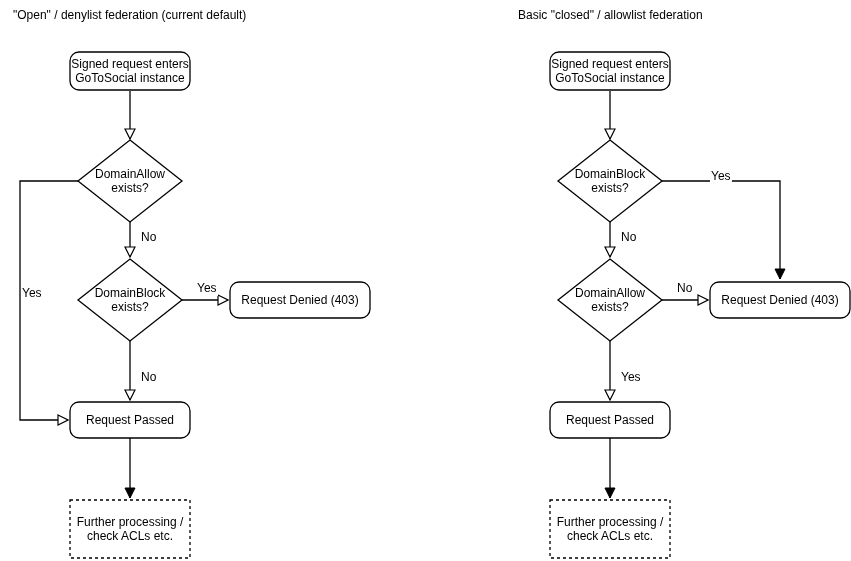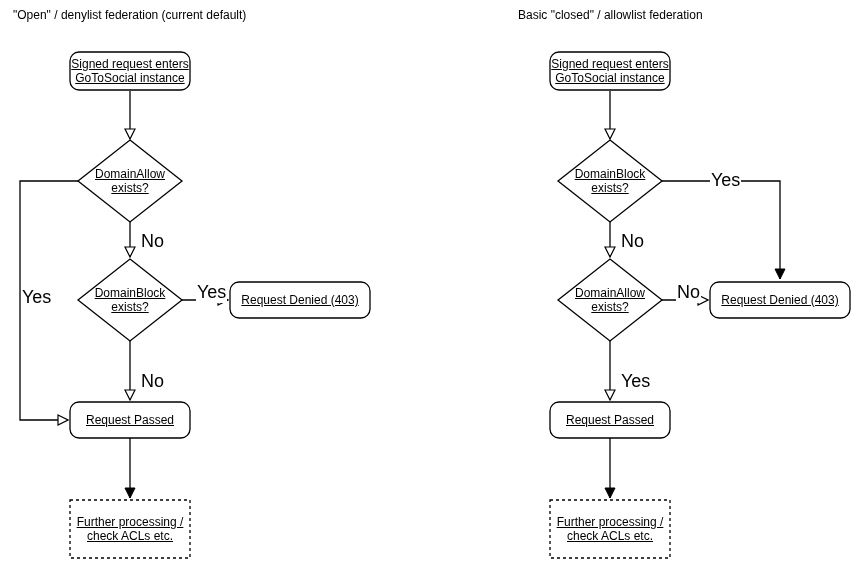--- a/index.html
+++ b/index.html
@@ -4,24 +4,24 @@
 <style>
   html,body{margin:0;padding:0;background:#ffffff;}
   .canvas{
     position:relative;width:851px;height:561px;background:#ffffff;
     font-family:"Liberation Sans",sans-serif;color:#000000;overflow:hidden;
   }
   .edges{position:absolute;left:0;top:0;}
   .chart-title{position:absolute;font-size:12px;white-space:nowrap;color:#000000;}
   .node-label{
     position:absolute;display:flex;align-items:center;justify-content:center;
-    text-align:center;font-size:12px;line-height:1.2;white-space:pre-line;color:#000000;text-decoration:underline;
+    text-align:center;font-size:12px;line-height:1.2;white-space:pre-line;color:#000000;
   }
   .edge-label{
-    position:absolute;font-size:18px;line-height:1.15;background:#ffffff;
+    position:absolute;font-size:12px;line-height:1.15;background:#ffffff;
     padding:0 1px;white-space:nowrap;color:#000000;
   }
 </style>
 </head>
 <body>
 
 <div class="canvas">
 
   <svg class="edges" width="851" height="561" viewBox="0 0 851 561">
     <defs>

